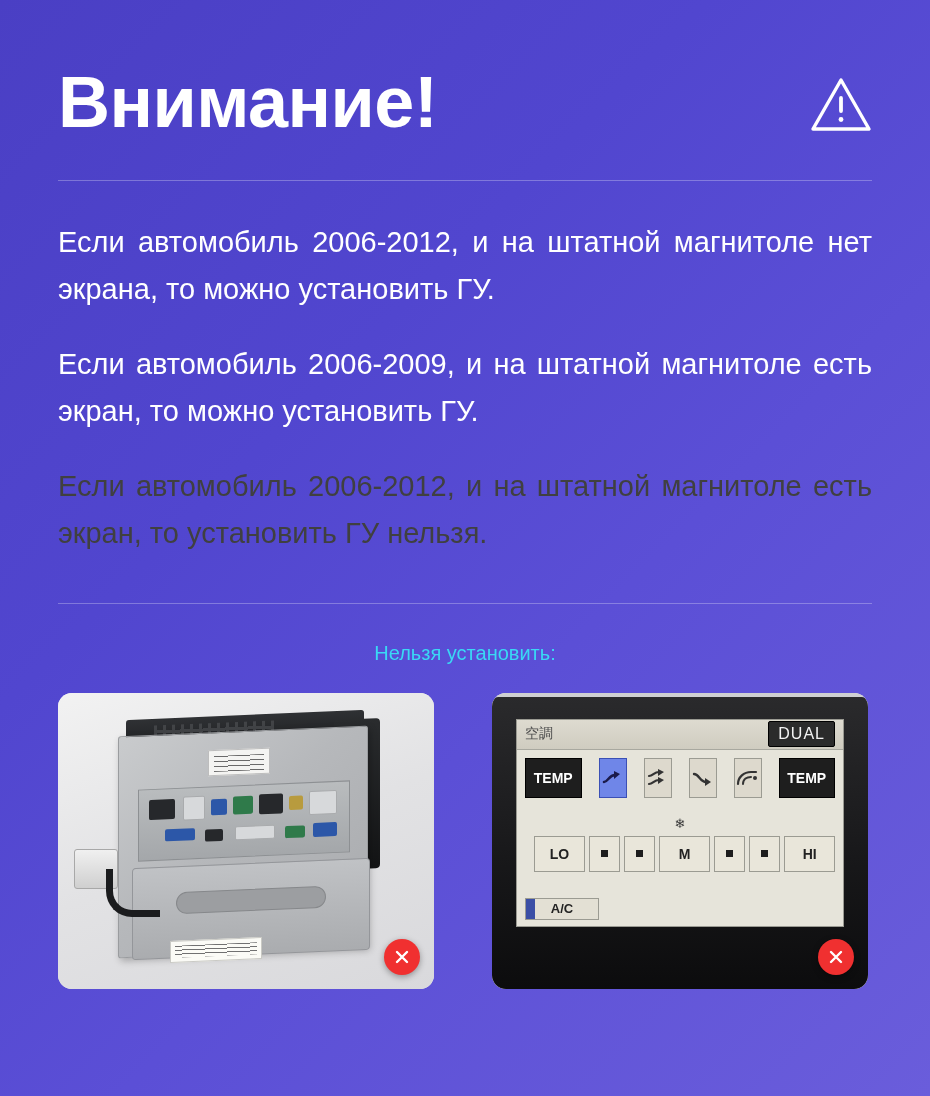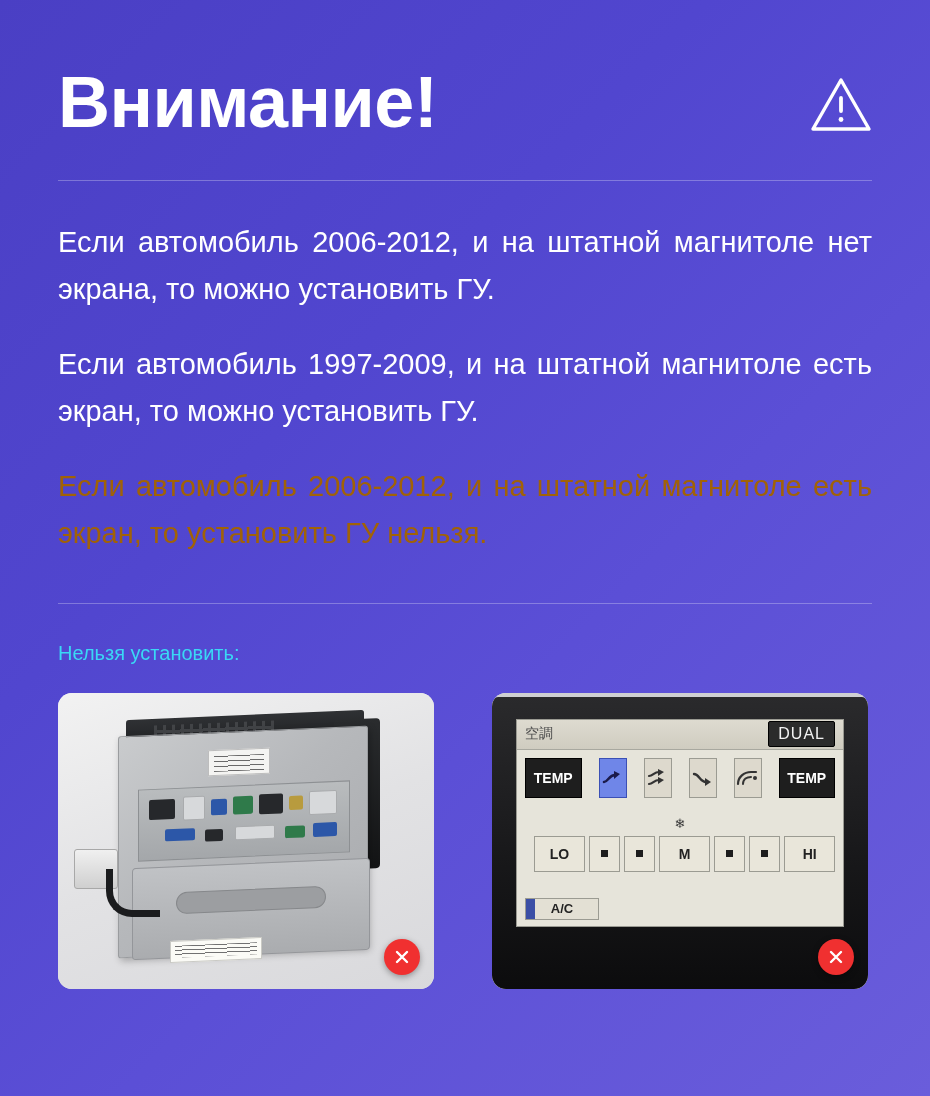--- a/index.html
+++ b/index.html
@@ -55,34 +55,35 @@
   }
   .para {
     font-size: 29px;
     line-height: 1.62;
     text-align: justify;
     margin-bottom: 28px;
     color: #ffffff;
     font-weight: 400;
   }
   .para:last-child { margin-bottom: 0; }
-  .para.accent { color: #a16207; }
+  .para.accent { color: #404040; }
 
   .divider2 {
     height: 1px;
     background: rgba(255,255,255,0.28);
     margin-top: 46px;
   }
 
   
   .caption {
     margin-top: 38px;
     font-size: 20px;
     color: #3ad8f5;
     font-weight: 500;
+    text-align: center;
   }
 
   
   .images {
     margin-top: 28px;
     display: flex;
     gap: 58px;
   }
   .card {
     position: relative;
@@ -316,21 +317,21 @@
         <rect x="29.1" y="20" width="3.8" height="17" rx="1.9" fill="#ffffff"></rect>
         <circle cx="31" cy="43.5" r="2.4" fill="#ffffff"></circle>
       </svg>
     </span>
   </div>
 
   <div class="divider"></div>
 
   <div class="body-text">
     <p class="para">Если автомобиль 2006-2012, и на штатной магнитоле нет экрана, то можно установить ГУ.</p>
-    <p class="para">Если автомобиль 1997-2009, и на штатной магнитоле есть экран, то можно установить ГУ.</p>
+    <p class="para">Если автомобиль 2006-2009, и на штатной магнитоле есть экран, то можно установить ГУ.</p>
     <p class="para accent">Если автомобиль 2006-2012, и на штатной магнитоле есть экран, то установить ГУ нельзя.</p>
   </div>
 
   <div class="divider2"></div>
 
   <div class="caption">Нельзя установить:</div>
 
   <div class="images">
 
     <div class="card">

